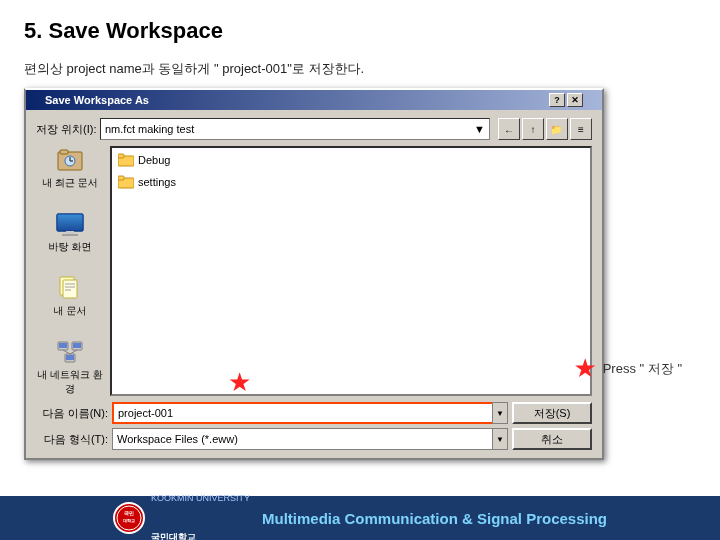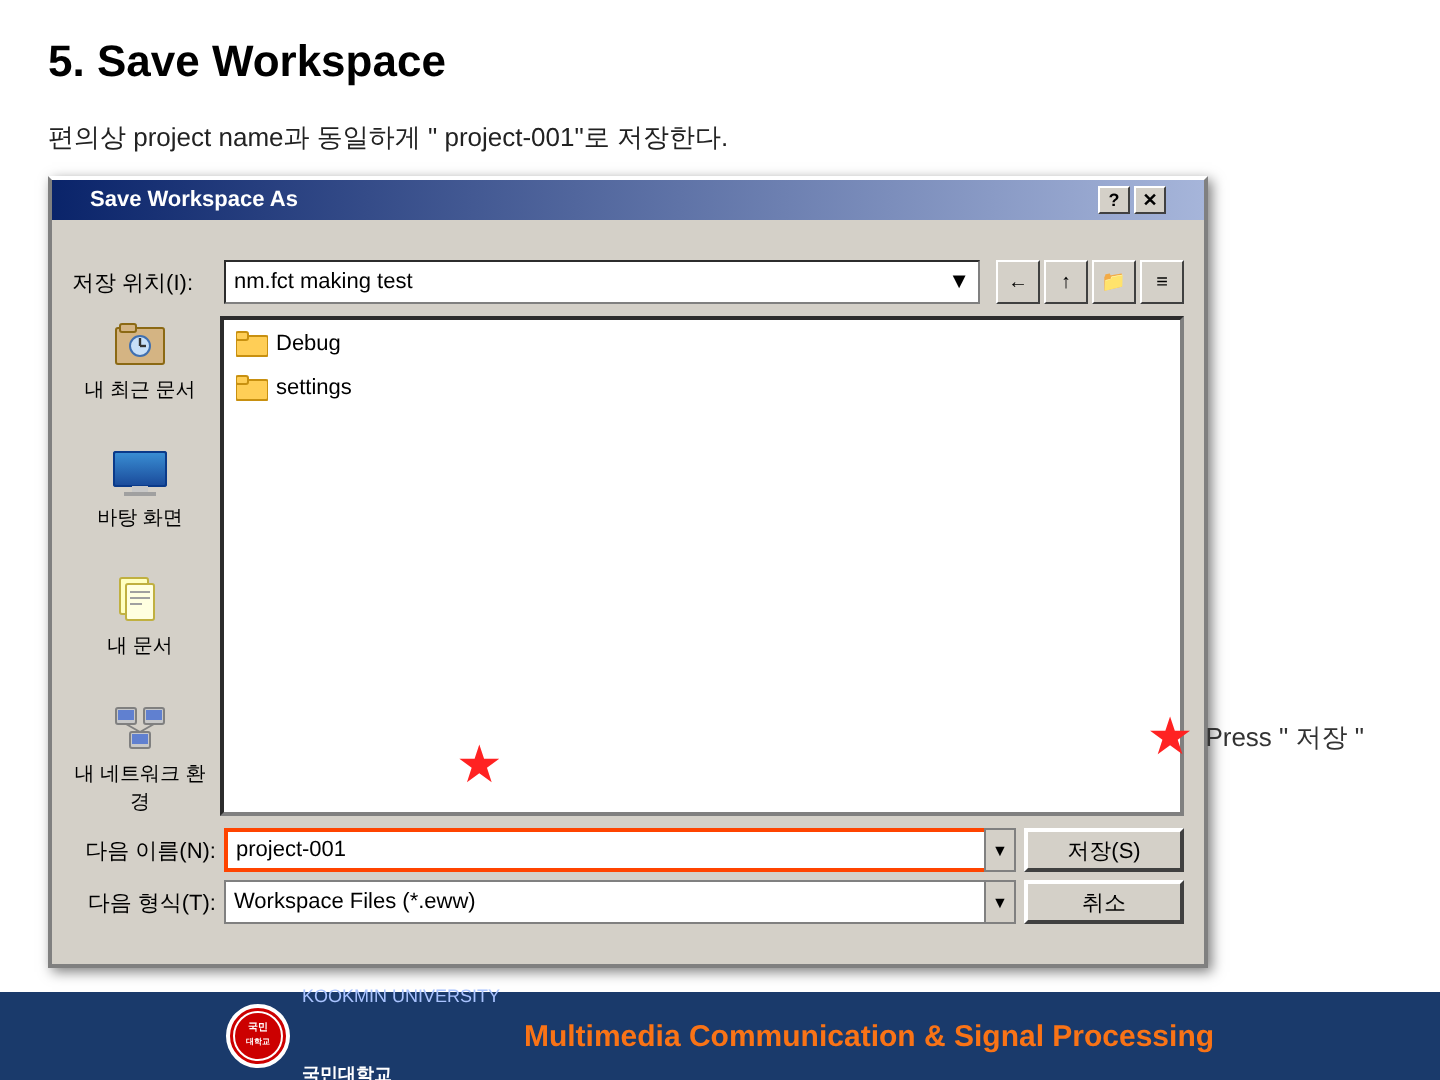--- a/index.html
+++ b/index.html
@@ -86,21 +86,21 @@
       border-bottom: 1px solid #404040;
       display: flex;
       align-items: center;
       justify-content: center;
       font-size: 9px;
       color: #000;
       cursor: pointer;
     }
 
     .dialog-body {
-      padding: 20px 10px;
+      padding: 8px 10px;
     }
 
     
     .location-row {
       display: flex;
       align-items: center;
       margin-bottom: 6px;
       gap: 4px;
     }
 
@@ -114,21 +114,20 @@
     .location-dropdown {
       flex: 1;
       height: 22px;
       background: #ffffff;
       border: 1px inset #808080;
       padding: 0 4px;
       font-size: 11px;
       display: flex;
       align-items: center;
       justify-content: space-between;
-      margin-left: 12px;
     }
 
     .toolbar-icons {
       display: flex;
       gap: 2px;
       margin-left: 4px;
     }
 
     .toolbar-btn {
       width: 22px;
@@ -291,21 +290,21 @@
 
     .logo-university {
       font-size: 9px;
       color: white;
       font-weight: bold;
       margin-top: 28px;
     }
 
     .footer-title {
       font-size: 15px;
-      color: #f97316;
+      color: #7dd3fc;
       font-weight: bold;
     }
 
     .dropdown-combo {
       display: flex;
       flex: 1;
     }
 
     .combo-input {
       flex: 1;

